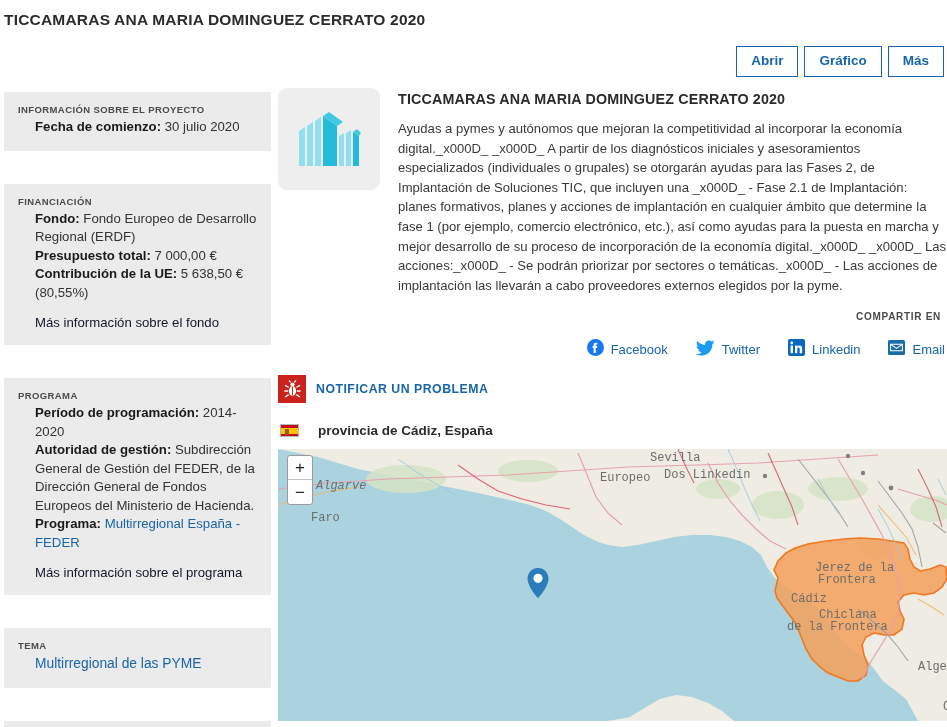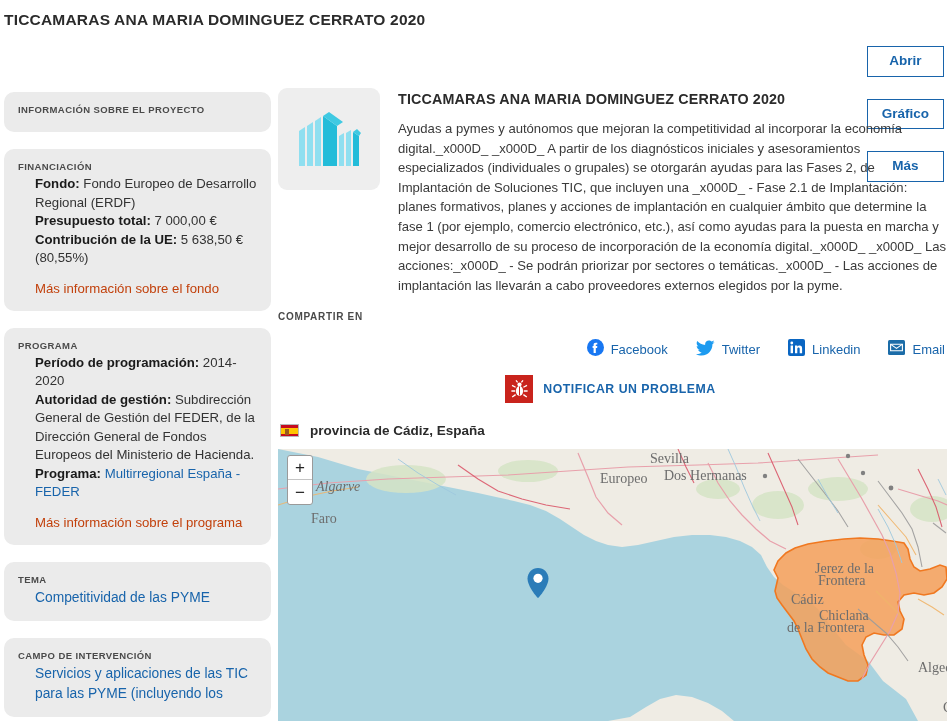--- a/index.html
+++ b/index.html
@@ -13,58 +13,58 @@
   .page { position: relative; width: 947px; height: 727px; }
 
   
   .page-title {
     position: absolute; left: 4px; top: 11px;
     font-size: 15.5px; font-weight: bold; letter-spacing: .2px;
     color: #2b2b2b;
   }
   .action-bar {
     position: absolute; right: 3px; top: 46px;
-    display: flex; gap: 22px; flex-direction: column;
+    display: flex; gap: 6px;
   }
   .action-btn {
     border: 1px solid #1864ab;
     background: #ffffff;
     color: #1864ab;
     font-family: "Liberation Sans", sans-serif;
     font-size: 13.5px; font-weight: bold;
     padding: 7px 14px 8px 14px;
     line-height: 1;
     cursor: pointer;
   }
 
   
   .sidebar {
     position: absolute; left: 4px; top: 92px;
     width: 267px;
   }
   .card {
     background: #ebebeb;
-    border-radius: 10px;
+    border-radius: 1px;
     padding: 12px 6px 14px 14px;
-    margin-bottom: 17px;
+    margin-bottom: 33px;
   }
   .card-label {
     font-size: 9.5px; font-weight: bold; letter-spacing: .4px;
     color: #4a4a4a; text-transform: uppercase;
     margin-bottom: 3px;
   }
   .card-body { padding-left: 17px; }
   .card-body p {
     font-size: 13.2px; line-height: 18.5px; color: #333333;
   }
   .card-body b { font-weight: bold; color: #1a1a1a; }
   .inline-link { color: #1864ab; text-decoration: none; cursor: pointer; }
   .more-link {
     display: inline-block; margin-top: 13px;
-    font-size: 13.2px; color: #c2410c; text-decoration: none; cursor: pointer;
+    font-size: 13.2px; color: #0f172a; text-decoration: none; cursor: pointer;
   }
   .card-link-body {
     padding-left: 17px; font-size: 13.8px; line-height: 19.5px;
     color: #1864ab; cursor: pointer;
   }
 
   
   .main { position: absolute; left: 278px; top: 88px; width: 669px; }
   .project-head { display: flex; gap: 18px; }
   .proj-thumb {
@@ -79,51 +79,51 @@
     letter-spacing: .15px; margin-bottom: 12px;
   }
   .proj-desc {
     font-size: 13.1px; line-height: 19.6px; color: #3a3a3a;
     text-align: left;
   }
 
   
   .share-wrap { margin-top: 16px; }
   .share-label {
-    text-align: left; font-size: 10px; font-weight: bold;
+    text-align: right; font-size: 10px; font-weight: bold;
     letter-spacing: .7px; color: #4a4a4a;
     padding-right: 6px;
   }
   .share-row {
     display: flex; justify-content: flex-end; align-items: center;
     gap: 28px; margin-top: 17px; padding-right: 2px;
   }
   .share-item {
     display: flex; align-items: center; gap: 7px;
     color: #1864ab; font-size: 13px; cursor: pointer;
   }
   .report-row {
-    display: flex; justify-content: center; align-items: center;
+    display: flex; justify-content: flex-start; align-items: center;
     margin-top: 16px; padding-right: 4px;
   }
   .report-btn {
     display: flex; align-items: center; gap: 10px; cursor: pointer;
   }
   .report-icon {
     width: 28px; height: 28px; background: #c9231c;
     display: flex; align-items: center; justify-content: center;
   }
   .report-text {
     font-size: 12.3px; font-weight: bold; letter-spacing: .5px;
     color: #1864ab;
   }
 
   
   .map-header {
-    display: flex; align-items: center; gap: 11px;
+    display: flex; align-items: center; gap: 19px;
     margin-top: 20px; padding-left: 2px;
   }
   .flag {
     width: 19px; height: 13px; position: relative;
     border: 1px solid #b9b9b9; overflow: hidden; flex: 0 0 auto;
   }
   .flag .st { position: absolute; left: 0; right: 0; }
   .flag .red-t { top: 0; height: 25%; background: #c60b1e; }
   .flag .yellow { top: 25%; height: 50%; background: #ffc400; }
   .flag .red-b { bottom: 0; height: 25%; background: #c60b1e; }
@@ -146,22 +146,22 @@
     background: #ffffff; border-radius: 3px;
     z-index: 5;
   }
   .zoom-btn {
     height: 24px; display: flex; align-items: center; justify-content: center;
     font-size: 17px; color: #222; cursor: pointer; line-height: 1;
     font-family: "Liberation Sans", sans-serif;
   }
   .zoom-btn.top { border-bottom: 1px solid #c4c4c4; }
   .map-label {
-    position: absolute; font-size: 14px; color: #6d6d6d;
-    font-family: Liberation Serif, serif;
+    position: absolute; font-size: 12px; color: #6d6d6d;
+    font-family: Liberation Mono, monospace;
     white-space: nowrap; pointer-events: none;
   }
   .map-label.it { font-style: italic; }
   .map-pin { position: absolute; z-index: 4; }
 </style>
 </head>
 <body>
 
 <div class="page">
 
@@ -171,20 +171,23 @@
     <button class="action-btn">Abrir</button>
     <button class="action-btn">Gráfico</button>
     <button class="action-btn">Más</button>
   </div>
 
   <aside class="sidebar">
 
     <section class="card">
       <div class="card-label">INFORMACIÓN SOBRE EL PROYECTO</div>
       <div class="card-body">
+        <p>
+          <b>Fecha de comienzo:</b><span> 30 julio 2020</span>
+        </p>
       </div>
     </section>
 
     <section class="card">
       <div class="card-label">FINANCIACIÓN</div>
       <div class="card-body">
         <p>
           <b>Fondo:</b><span> Fondo Europeo de Desarrollo Regional (ERDF)</span>
         </p>
         <p>
@@ -209,21 +212,21 @@
         <p>
           <b>Programa:</b>
           <a class="inline-link">Multirregional España - FEDER</a>
         </p>
         <a class="more-link">Más información sobre el programa</a>
       </div>
     </section>
 
     <section class="card">
       <div class="card-label">TEMA</div>
-      <div class="card-link-body">Competitividad de las PYME</div>
+      <div class="card-link-body">Multirregional de las PYME</div>
     </section>
 
     <section class="card">
       <div class="card-label">CAMPO DE INTERVENCIÓN</div>
       <div class="card-link-body">Servicios y aplicaciones de las TIC para las PYME (incluyendo los</div>
     </section>
 
   </aside>
 
   <main class="main">
@@ -399,21 +402,21 @@
           <circle cx="570" cy="7" r="2.2"></circle>
           <circle cx="585" cy="24" r="2.2"></circle>
           <circle cx="487" cy="27" r="2.2"></circle>
           <circle cx="888" cy="40" r="2.2"></circle>
         </g>
         <circle cx="613" cy="39" r="2.4" fill="#808080"></circle>
         <circle cx="779" cy="115" r="2.4" fill="#808080"></circle>
       </svg>
 
       <span class="map-label" style="left:372px;top:2px">Sevilla</span>
-      <span class="map-label" style="left:386px;top:19px">Dos Hermanas</span>
+      <span class="map-label" style="left:386px;top:19px">Dos Linkedin</span>
       <span class="map-label" style="left:322px;top:22px">Europeo</span>
 
       <span class="map-label it" style="left:38px;top:30px">Algarve</span>
       <span class="map-label" style="left:33px;top:62px">Faro</span>
 
       <span class="map-label" style="left:537px;top:112px">Jerez de la</span>
       <span class="map-label" style="left:540px;top:124px">Frontera</span>
       <span class="map-label" style="left:513px;top:143px">Cádiz</span>
       <span class="map-label" style="left:541px;top:159px">Chiclana</span>
       <span class="map-label" style="left:509px;top:171px">de la Frontera</span>

